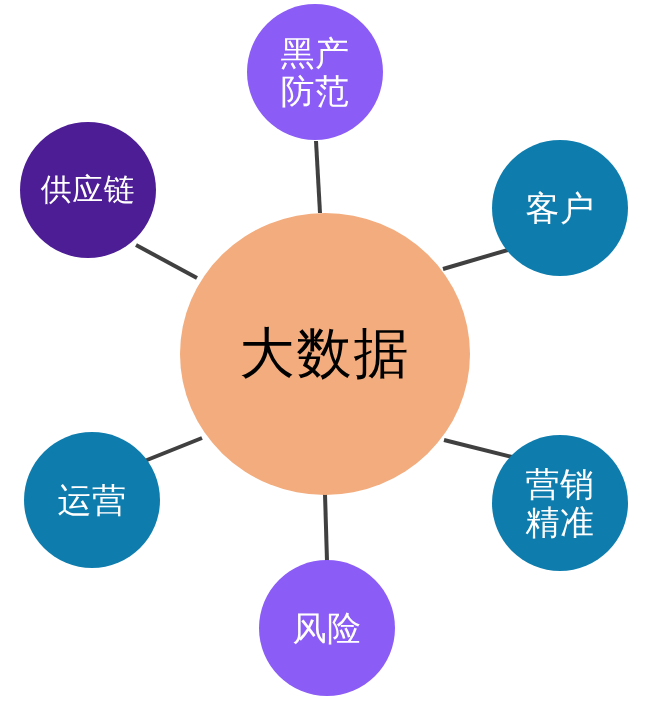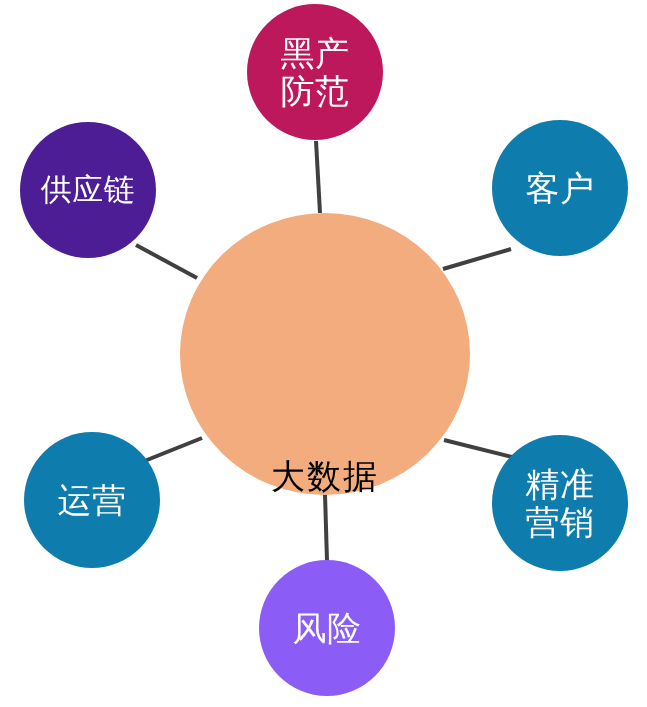--- a/index.html
+++ b/index.html
@@ -39,23 +39,22 @@
     line-height: 1.12;
     letter-spacing: 0.5px;
   }
   .node-center {
     background: #F2AC7D;
     color: #000000;
     left: 180px;
     top: 213px;
     width: 291px;
     height: 283px;
-    font-size: 34px;
+    font-size: 55px;
     z-index: 2;
-    justify-content: flex-end;
   }
   .node-center .line {
     white-space: nowrap;
     letter-spacing: 2px;
   }
   .node-satellite {
     background: #0E7DAE;
     color: #ffffff;
     width: 137px;
     height: 137px;
@@ -87,32 +86,32 @@
         <line x1="325" y1="494" x2="327" y2="561" stroke="#404040" stroke-width="4"></line>
         <line x1="202" y1="438" x2="142" y2="462" stroke="#404040" stroke-width="4"></line>
         <line x1="197" y1="278" x2="136" y2="245" stroke="#404040" stroke-width="4"></line>
       </g>
   </svg>
 
   <div class="node node-center" style="background: rgb(242, 172, 125); color: rgb(0, 0, 0); left: 180px; top: 213px; width: 290px; height: 282px;">
     <span class="line">大数据</span>
   </div>
 
-  <div class="node node-satellite pos-top" style="background: #be185d; color: rgb(255, 255, 255); left: 247px; top: 4px; width: 136px; height: 136px;">
+  <div class="node node-satellite pos-top" style="background: #8b5cf6; color: rgb(255, 255, 255); left: 247px; top: 4px; width: 136px; height: 136px;">
     <span class="line">黑产</span>
     <span class="line">防范</span>
   </div>
 
-  <div class="node node-satellite pos-top-right" style="background: rgb(14, 125, 174); color: rgb(255, 255, 255); left: 492px; top: 120px; width: 136px; height: 136px;">
+  <div class="node node-satellite pos-top-right" style="background: rgb(14, 125, 174); color: rgb(255, 255, 255); left: 492px; top: 140px; width: 136px; height: 136px;">
     <span class="line">客户</span>
   </div>
 
   <div class="node node-satellite pos-bottom-right" style="background: rgb(14, 125, 174); color: rgb(255, 255, 255); left: 492px; top: 435px; width: 136px; height: 136px;">
+    <span class="line">营销</span>
     <span class="line">精准</span>
-    <span class="line">营销</span>
   </div>
 
   <div class="node node-satellite pos-bottom" style="background: #8b5cf6; color: rgb(255, 255, 255); left: 259px; top: 560px; width: 136px; height: 136px;">
     <span class="line">风险</span>
   </div>
 
   <div class="node node-satellite pos-bottom-left" style="background: rgb(14, 125, 174); color: rgb(255, 255, 255); left: 24px; top: 432px; width: 136px; height: 136px;">
     <span class="line">运营</span>
   </div>
 

